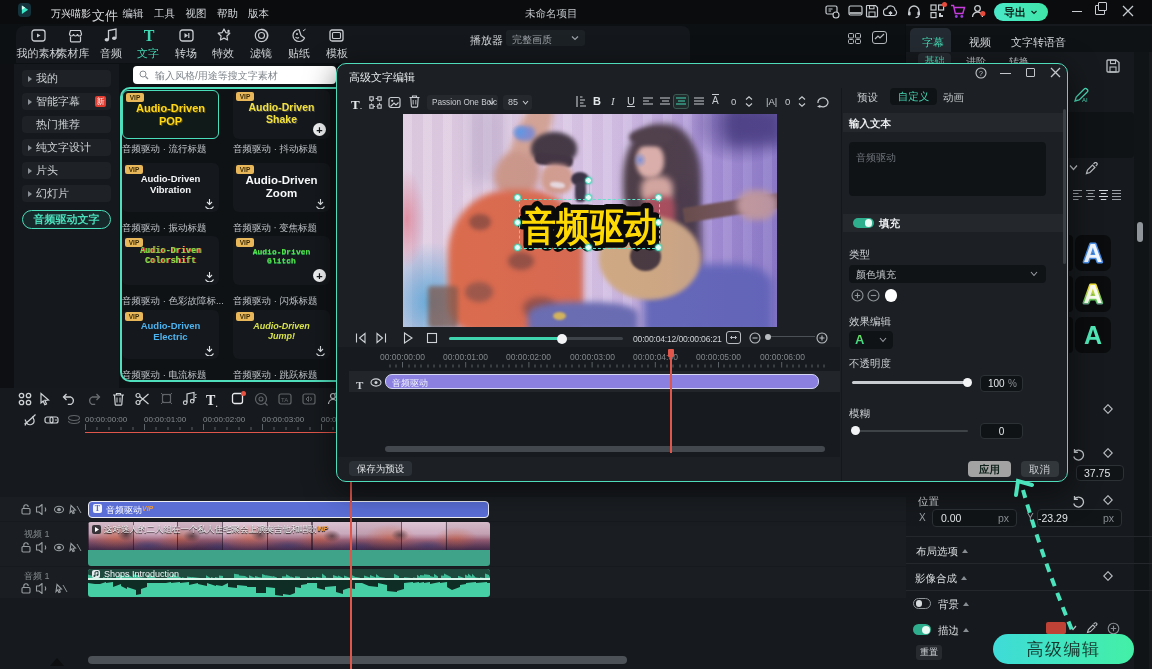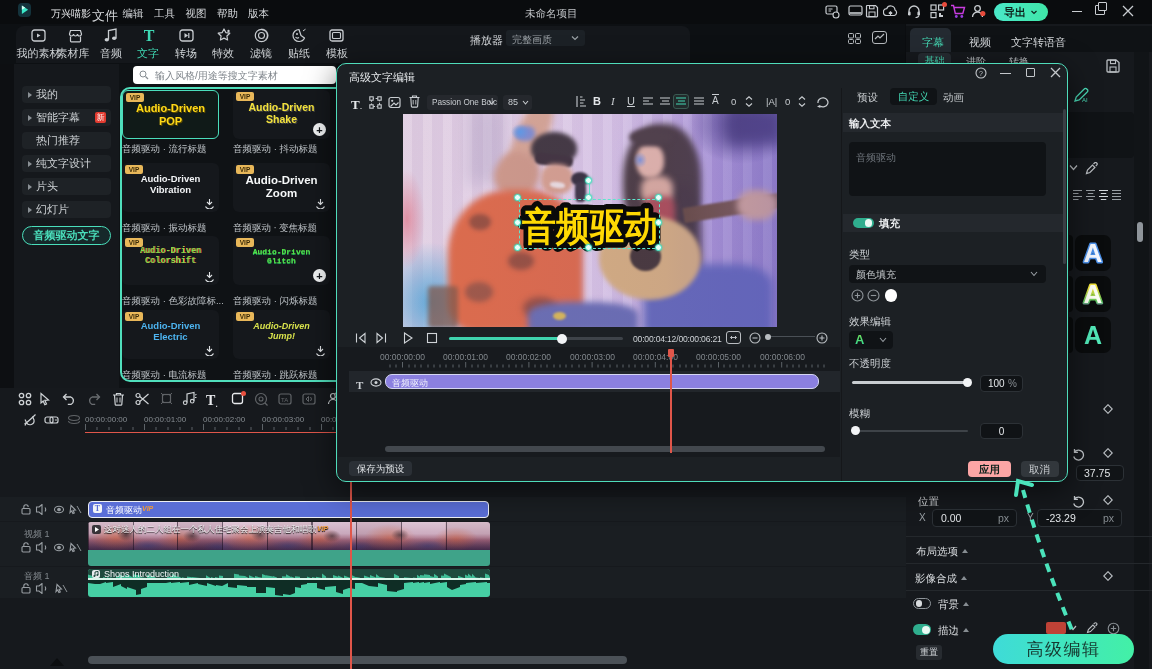--- a/index.html
+++ b/index.html
@@ -293,21 +293,21 @@
   <div class="abs" style="left:1103px;top:495px;">
       <svg width="10" height="10" viewBox="0 0 10 10">
         <rect x="2" y="2" width="6" height="6" stroke="#b9bdc1" stroke-width="1.2" fill="none" transform="rotate(45 5 5)"></rect>
       </svg>
     </div>
   <div class="abs" style="left:919px;top:512px;font-size:10px;color:#9aa0a5;">X</div>
   <div class="abs" style="left:932px;top:509px;width:85px;height:18px;background:#111417;border:1px solid #2c3136;border-radius:4px;font-size:10.5px;color:#e4e7ea;line-height:17px;">
     <span style="margin-left:8px;">0.00</span><span style="position:absolute;right:7px;color:#878d92;">px</span></div>
   <div class="abs" style="left:1027px;top:512px;font-size:10px;color:#9aa0a5;">Y</div>
   <div class="abs" style="left:1037px;top:509px;width:85px;height:18px;background:#111417;border:1px solid #2c3136;border-radius:4px;font-size:10.5px;color:#e4e7ea;line-height:17px;">
-    <span style="margin-left:8px;">-23.29</span><span style="position:absolute;right:7px;color:#878d92;">px</span></div>
+    <span style="margin-left:0;">-23.29</span><span style="position:absolute;right:7px;color:#878d92;">px</span></div>
 
   <div class="abs" style="left:906px;top:536px;width:246px;height:1px;background:#24282c;"></div>
   <div class="abs" style="left:916px;top:545px;font-size:10.5px;color:#dcdfe2;">布局选项</div>
   <div class="abs" style="left:962px;top:549px;width:0;height:0;border-bottom:4px solid #878d92;border-left:3.5px solid transparent;border-right:3.5px solid transparent;"></div>
   <div class="abs" style="left:906px;top:563px;width:246px;height:1px;background:#24282c;"></div>
   <div class="abs" style="left:915px;top:572px;font-size:10.5px;color:#dcdfe2;">影像合成</div>
   <div class="abs" style="left:961px;top:576px;width:0;height:0;border-bottom:4px solid #878d92;border-left:3.5px solid transparent;border-right:3.5px solid transparent;"></div>
   <div class="abs" style="left:1103px;top:571px;">
       <svg width="10" height="10" viewBox="0 0 10 10">
         <rect x="2" y="2" width="6" height="6" stroke="#b9bdc1" stroke-width="1.2" fill="none" transform="rotate(45 5 5)"></rect>
@@ -345,21 +345,21 @@
       </svg>
     </div>
 
   <div class="abs" style="left:916px;top:645px;width:26px;height:15px;background:#272b30;border-radius:3px;font-size:9px;color:#cfd3d6;text-align:center;line-height:15px;">重置</div>
 </div>
 
 <div class="abs" style="left:0;top:64px;width:14px;height:330px;background:#0d0f12;"></div>
 <div class="abs" style="left:14px;top:64px;width:105px;height:324px;background:#15181c;"></div>
 <div id="sidebar">
   <style>
-    .sbitem{position:absolute;left:22px;width:89px;height:17px;background:#1e2226;border-radius:4px;font-size:11px;color:#cfd3d6;display:flex;align-items:center;margin-top:16px;}
+    .sbitem{position:absolute;left:22px;width:89px;height:17px;background:#1e2226;border-radius:4px;font-size:11px;color:#cfd3d6;display:flex;align-items:center;}
     .sbitem .arr{width:0;height:0;border-left:4px solid #8a9095;border-top:3px solid transparent;border-bottom:3px solid transparent;margin:0 4px 0 6px;}
     .sbitem .noarr{width:14px;}
   </style>
   <div class="sbitem" style="top:70px;"><span class="arr"></span>我的</div>
   <div class="sbitem" style="top:93px;"><span class="arr"></span>智能字幕<span style="position:absolute;right:5px;top:2.5px;width:11px;height:11px;background:#e23b30;border-radius:2px;color:#fff;font-size:8px;display:flex;align-items:center;justify-content:center;">新</span></div>
   <div class="sbitem" style="top:116px;"><span class="noarr"></span>热门推荐</div>
   <div class="sbitem" style="top:139px;"><span class="arr"></span>纯文字设计</div>
   <div class="sbitem" style="top:162px;"><span class="arr"></span>片头</div>
   <div class="sbitem" style="top:185px;"><span class="arr"></span>幻灯片</div>
   <div class="sbitem" style="top:210px;height:19px;background:#16282a;border:1.4px solid #4adebb;border-radius:10px;color:#4adebb;justify-content:center;font-weight:bold;">音频驱动文字</div>
@@ -950,21 +950,21 @@
   <div class="abs" style="left:980px;top:375px;width:43px;height:16.5px;background:#101316;border:1px solid #2c3136;border-radius:4px;">
     <span style="position:absolute;left:7px;top:2px;font-size:10px;color:#e4e7ea;">100</span>
     <span style="position:absolute;right:5px;top:2px;font-size:10px;color:#878d92;">%</span>
     </div>
   <div class="abs" style="left:849px;top:406.5px;font-size:10.5px;color:#c9cdd1;">模糊</div>
   <div class="abs" style="left:852px;top:429.5px;width:116px;height:2.6px;background:#3e4348;border-radius:2px;"></div>
   <div class="abs" style="left:851px;top:426px;width:9px;height:9px;border-radius:50%;background:#f2f4f6;"></div>
   <div class="abs" style="left:980px;top:422.5px;width:43px;height:16.5px;background:#101316;border:1px solid #2c3136;border-radius:4px;">
     <span style="position:absolute;left:50%;transform:translateX(-50%);top:2px;font-size:10px;color:#e4e7ea;">0</span>
     </div>
-  <div class="abs" style="left:968px;top:460.5px;width:43px;height:16px;background:#fca5a5;border-radius:4px;font-size:10.5px;color:#10231d;text-align:center;line-height:16px;font-weight:bold;">应用</div>
+  <div class="abs" style="left:968px;top:460.5px;width:43px;height:16px;background:#a3a3a3;border-radius:4px;font-size:10.5px;color:#10231d;text-align:center;line-height:16px;font-weight:bold;">应用</div>
   <div class="abs" style="left:1020.5px;top:460.5px;width:38px;height:16px;background:#32373c;border-radius:4px;font-size:10.5px;color:#c9cdd1;text-align:center;line-height:16px;">取消</div>
   <div class="abs" style="left:1062.5px;top:109px;width:3px;height:155px;background:#3a3f45;border-radius:2px;"></div>
 </div>
 
 <div id="guide">
   <svg class="abs" style="left:990px;top:470px;" width="110" height="180" viewBox="0 0 110 180">
     <path d="M33 20 C 44 58, 57 100, 86 170" stroke="#4be3bb" stroke-width="4" fill="none" stroke-dasharray="8.5 7" stroke-linecap="butt"></path>
     <path d="M26 25 L28 11 L42 15" stroke="#4be3bb" stroke-width="4" fill="none" stroke-linecap="round" stroke-linejoin="miter"></path>
   </svg>
   <div class="abs" style="left:993px;top:634px;width:141px;height:30px;border-radius:15px;background:linear-gradient(90deg,#3edbd8,#43f0a6);display:flex;align-items:center;justify-content:center;">

